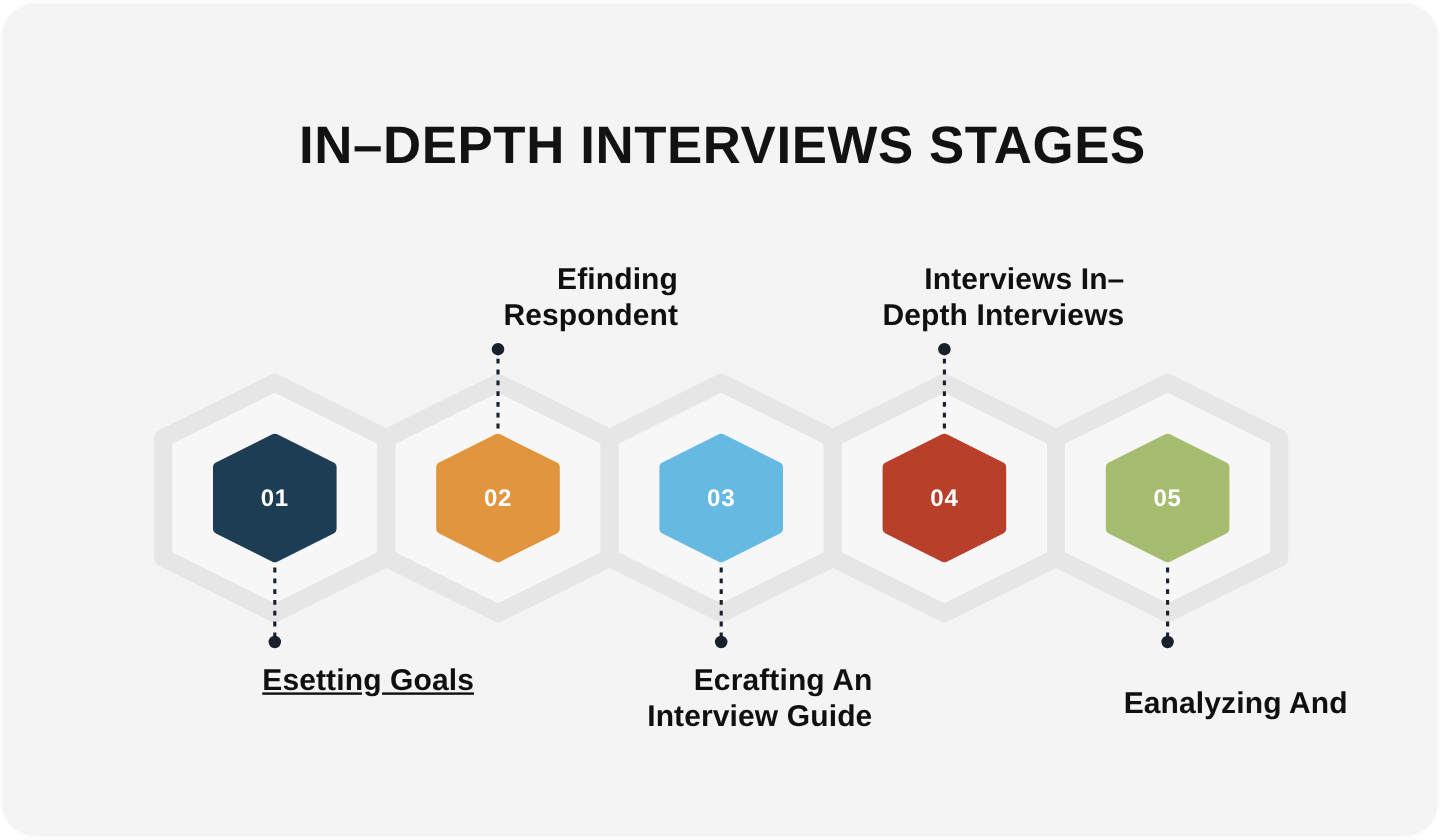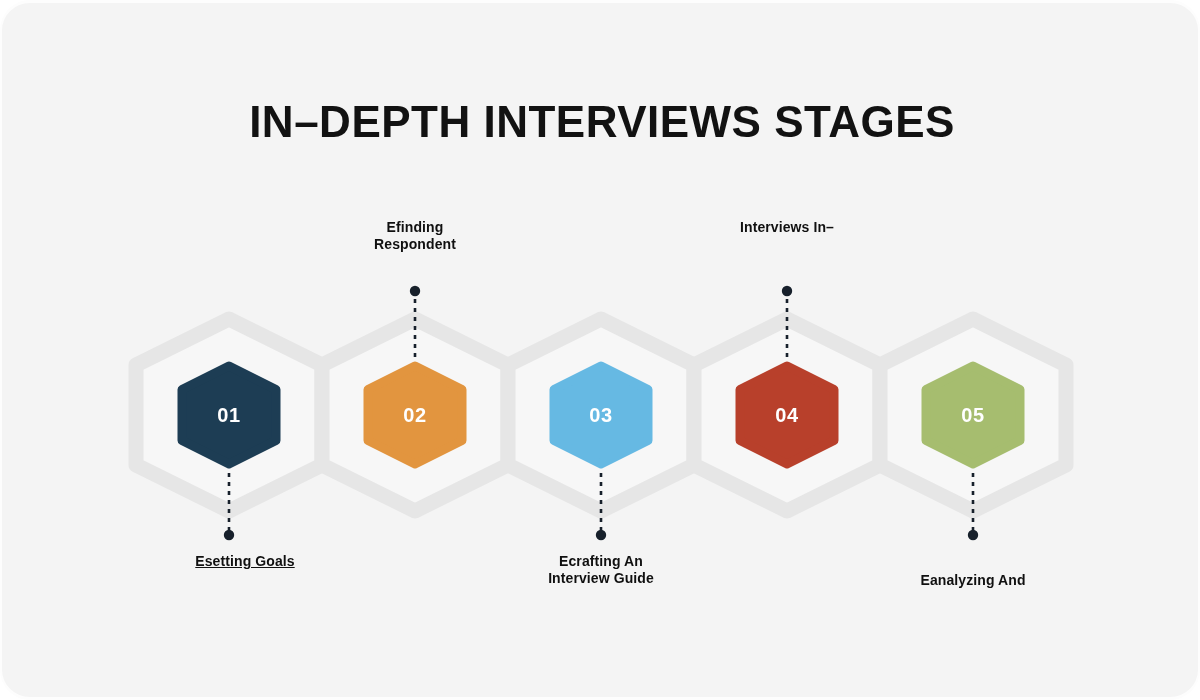--- a/index.html
+++ b/index.html
@@ -47,22 +47,22 @@
     position: absolute;
     top: 0;
     left: 0;
     width: 1200px;
     height: 700px;
   }
 
   
   .stage-label {
     position: absolute;
-    text-align: center;
-    font-size: 14px;
+    text-align: right;
+    font-size: 25px;
     font-weight: 700;
     line-height: 1.18;
     color: #101010;
     font-family: "Liberation Sans", sans-serif;
     letter-spacing: 0.1px;
   }
   .stage-label .ln { display: block; }
 
   .num-text {
     font-family: "Liberation Sans", sans-serif;
@@ -124,25 +124,26 @@
   </svg>
 
   <div id="labels">
       <div class="stage-label" style="width: 300px; left: 93px; top: 550px; text-decoration: underline;">
         <span class="ln">Esetting Goals</span>
       </div>
       <div class="stage-label" style="width: 300px; left: 263px; top: 216px;">
         <span class="ln">Efinding</span>
         <span class="ln">Respondent</span>
       </div>
-      <div class="stage-label" style="width: 300px; left: 449px; top: 550px;">
+      <div class="stage-label" style="width: 300px; left: 425px; top: 550px;">
         <span class="ln">Ecrafting An</span>
         <span class="ln">Interview Guide</span>
       </div>
       <div class="stage-label" style="width: 300px; left: 635px; top: 216px;">
         <span class="ln">Interviews In–</span>
+        <span class="ln">Depth Interviews</span>
       </div>
       <div class="stage-label" style="width: 300px; left: 821px; top: 569px;">
         <span class="ln">Eanalyzing And</span>
       </div>
     </div>
 
 </div>
 
 </body></html>

